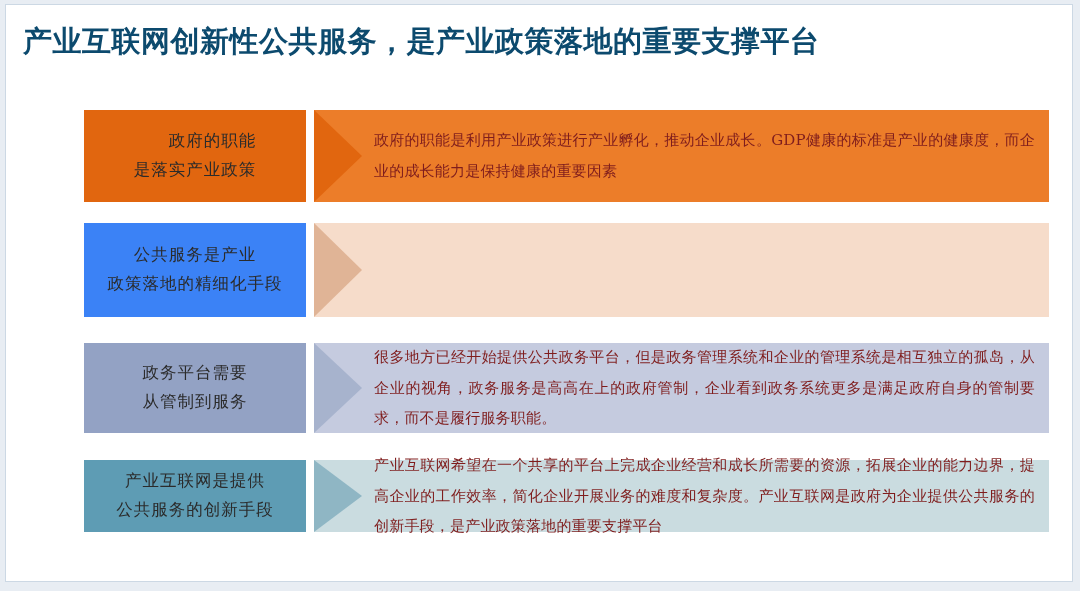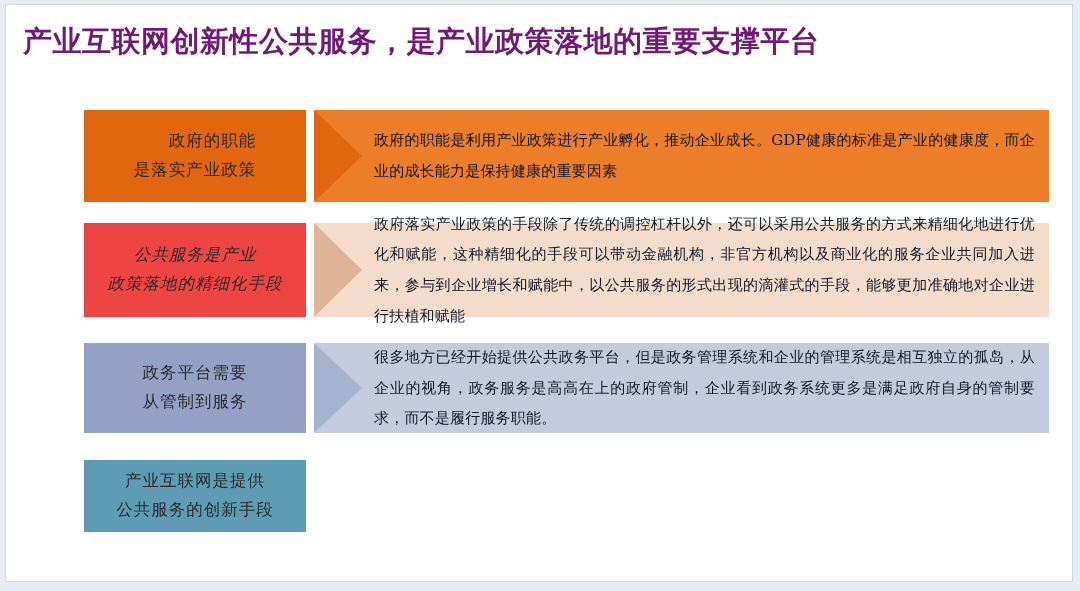--- a/index.html
+++ b/index.html
@@ -94,70 +94,73 @@
     right: 14px;
     top: 0;
     bottom: 0;
     display: flex;
     align-items: center;
   }
   .row-text-inner {
     font-family: "DejaVu Serif", "Liberation Serif", serif;
     font-size: 15px;
     line-height: 2.05;
-    color: #0f172a;
+    color: #7f1d1d;
     letter-spacing: 0.2px;
     text-align: justify;
   }
 </style>
 </head>
 <body style="background: rgb(232, 237, 243);">
 
 <div class="slide" style="background: rgb(255, 255, 255); border-color: rgb(204, 216, 228);">
 
-  <div class="slide-title" style="color: #701a75; text-align: right;">产业互联网创新性公共服务，是产业政策落地的重要支撑平台</div>
+  <div class="slide-title" style="color: #0c4a6e; text-align: right;">产业互联网创新性公共服务，是产业政策落地的重要支撑平台</div>
 
   <div class="rows">
       <div class="row" style="top: 105px; height: 92px;">
         <div class="row-label" style="background: rgb(225, 102, 15); text-align: right;">
           <div class="row-label-text">政府的职能
 是落实产业政策</div>
         </div>
         <div class="row-body" style="background: rgb(236, 125, 41);">
           <div class="row-arrow" style="background: rgb(225, 102, 15);"></div>
           <div class="row-text">
             <div class="row-text-inner">政府的职能是利用产业政策进行产业孵化，推动企业成长。GDP健康的标准是产业的健康度，而企业的成长能力是保持健康的重要因素</div>
           </div>
         </div>
       </div>
       <div class="row" style="top: 218px; height: 94px;">
-        <div class="row-label" style="background: #ef4444; font-style: italic;">
+        <div class="row-label" style="background: #3b82f6;">
           <div class="row-label-text">公共服务是产业
 政策落地的精细化手段</div>
         </div>
         <div class="row-body" style="background: rgb(246, 220, 202);">
           <div class="row-arrow" style="background: rgb(224, 180, 150);"></div>
-          <div class="row-text">
-            <div class="row-text-inner">政府落实产业政策的手段除了传统的调控杠杆以外，还可以采用公共服务的方式来精细化地进行优化和赋能，这种精细化的手段可以带动金融机构，非官方机构以及商业化的服务企业共同加入进来，参与到企业增长和赋能中，以公共服务的形式出现的滴灌式的手段，能够更加准确地对企业进行扶植和赋能</div>
-          </div>
         </div>
       </div>
       <div class="row" style="top: 338px; height: 90px;">
         <div class="row-label" style="background: rgb(147, 162, 196);">
           <div class="row-label-text">政务平台需要
 从管制到服务</div>
         </div>
         <div class="row-body" style="background: rgb(197, 203, 223);">
           <div class="row-arrow" style="background: rgb(167, 179, 205);"></div>
           <div class="row-text">
             <div class="row-text-inner">很多地方已经开始提供公共政务平台，但是政务管理系统和企业的管理系统是相互独立的孤岛，从企业的视角，政务服务是高高在上的政府管制，企业看到政务系统更多是满足政府自身的管制要求，而不是履行服务职能。</div>
           </div>
         </div>
       </div>
       <div class="row" style="top: 455px; height: 72px;">
         <div class="row-label" style="background: rgb(94, 156, 180);">
           <div class="row-label-text">产业互联网是提供
 公共服务的创新手段</div>
         </div>
+        <div class="row-body" style="background: rgb(202, 220, 224);">
+          <div class="row-arrow" style="background: rgb(143, 182, 196);"></div>
+          <div class="row-text">
+            <div class="row-text-inner">产业互联网希望在一个共享的平台上完成企业经营和成长所需要的资源，拓展企业的能力边界，提高企业的工作效率，简化企业开展业务的难度和复杂度。产业互联网是政府为企业提供公共服务的创新手段，是产业政策落地的重要支撑平台</div>
+          </div>
+        </div>
       </div>
     </div>
 
 </div>
 
 </body></html>

